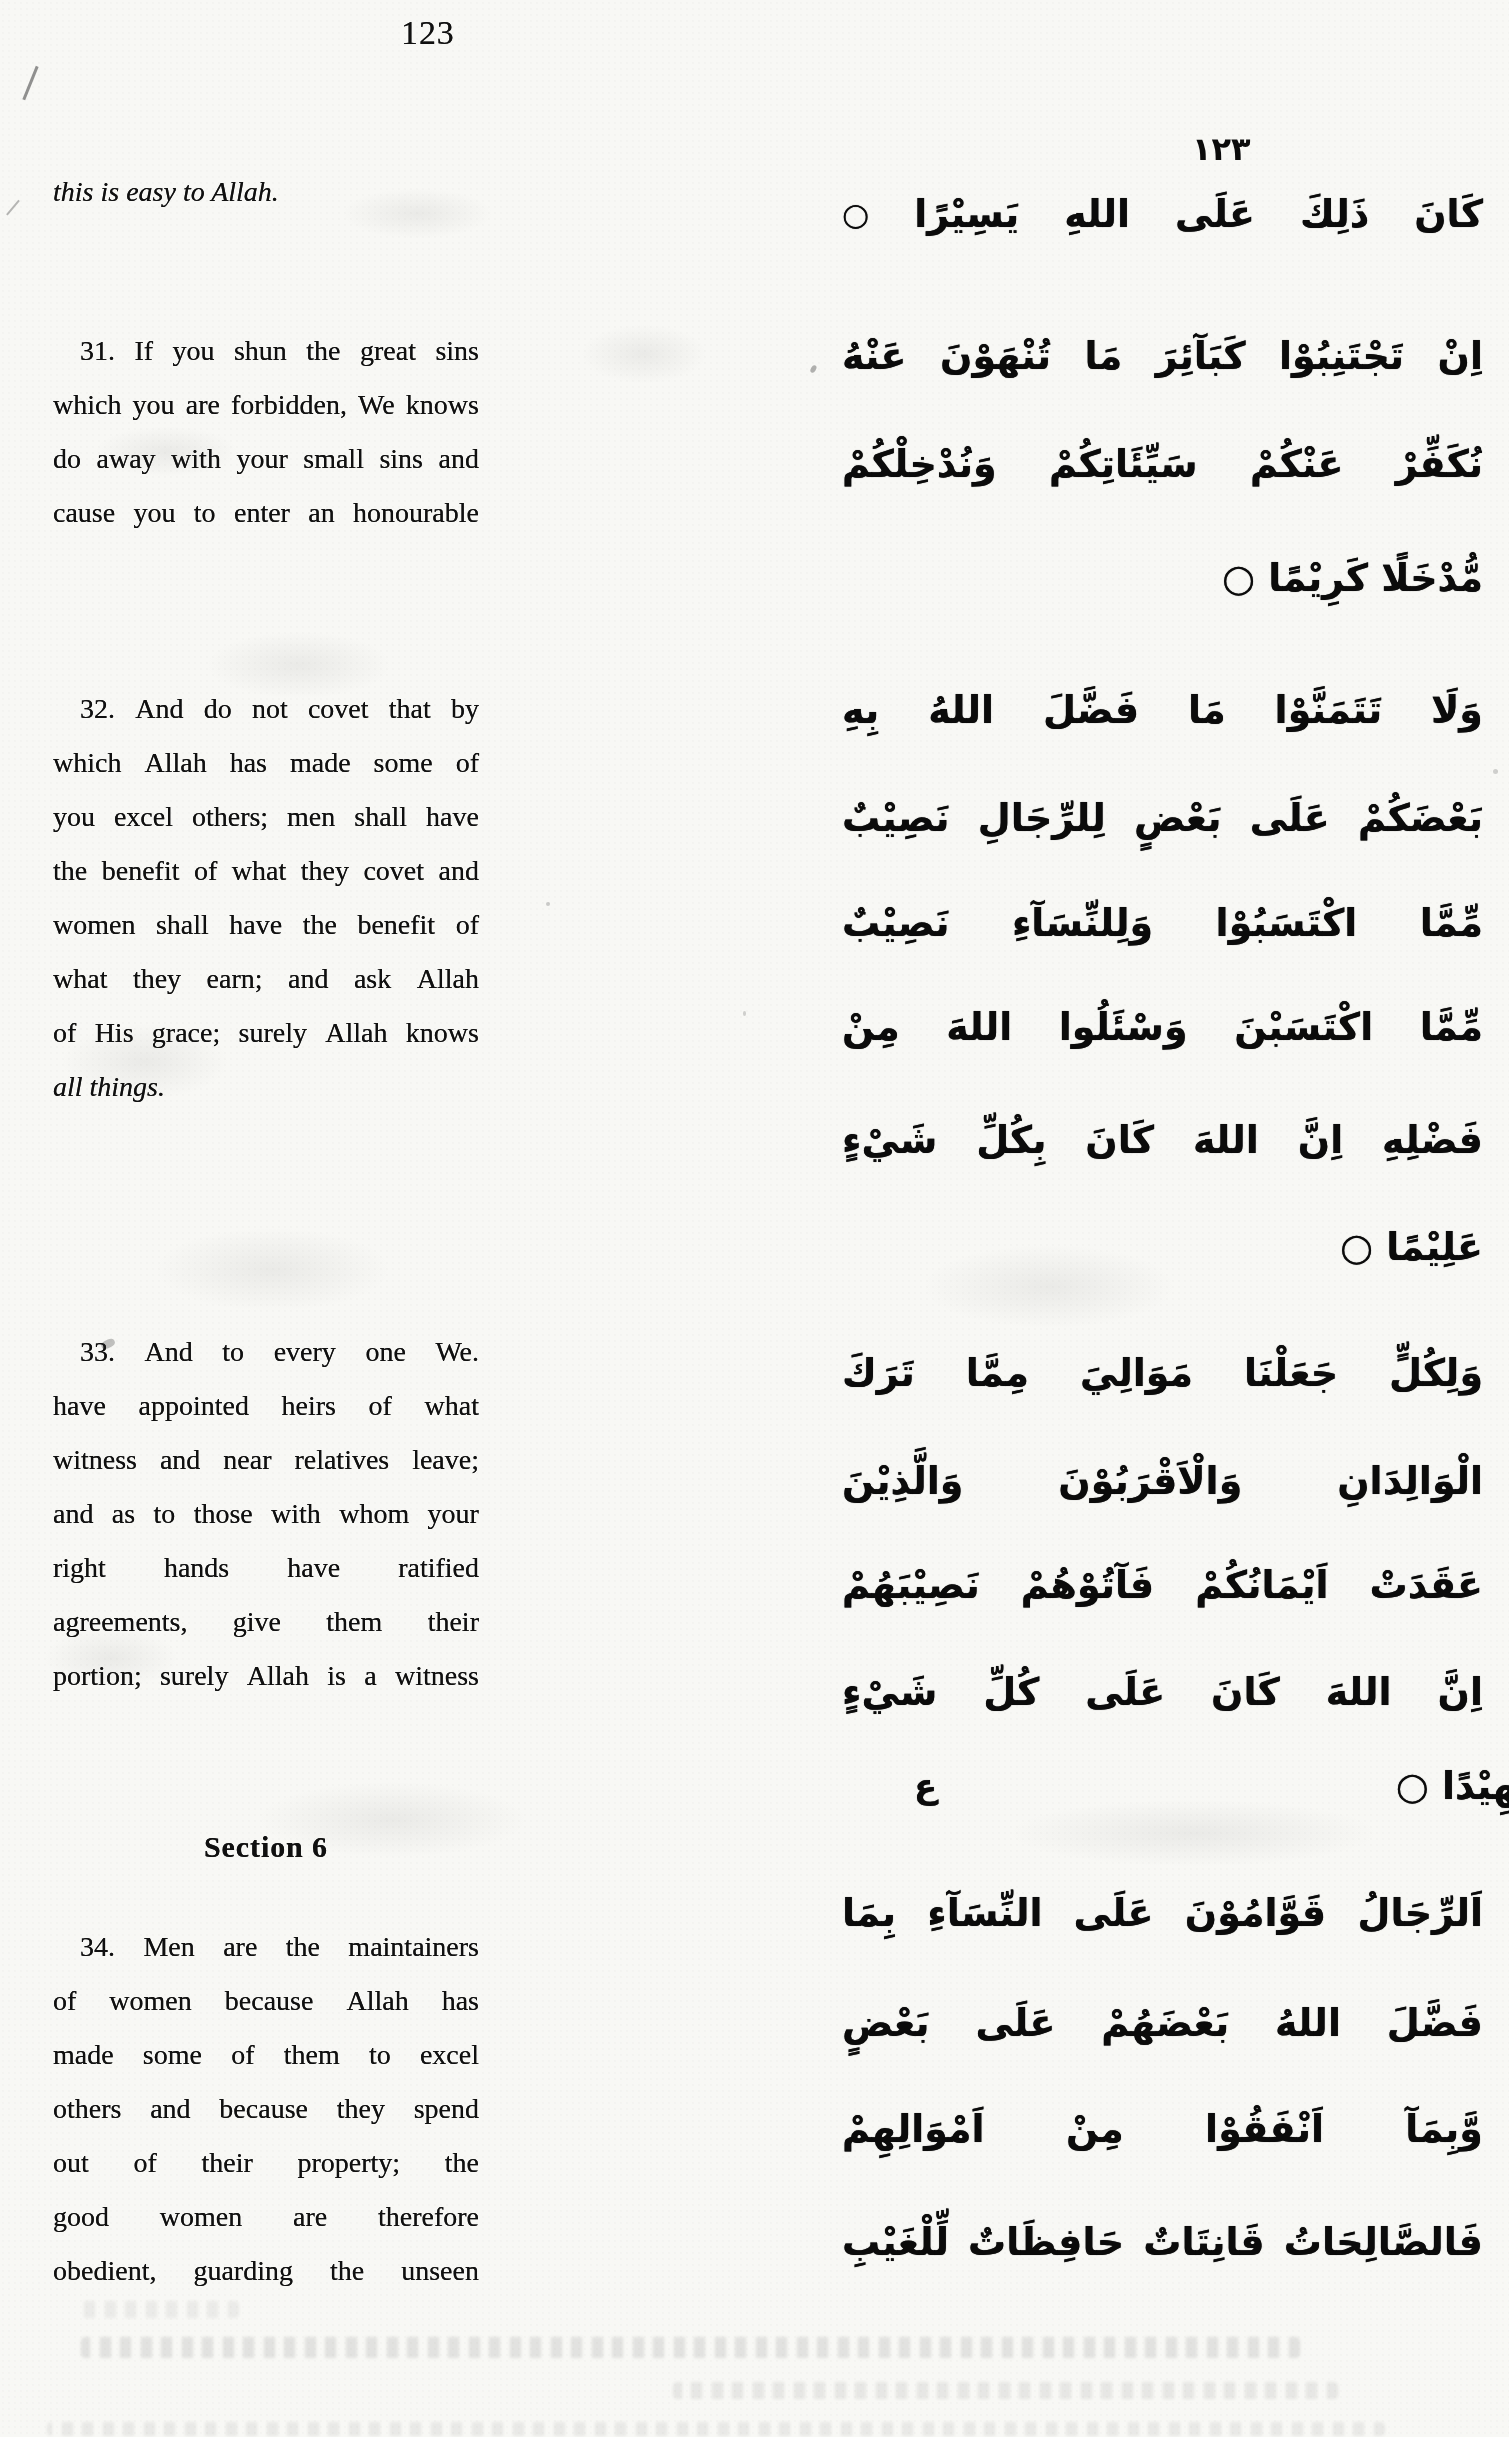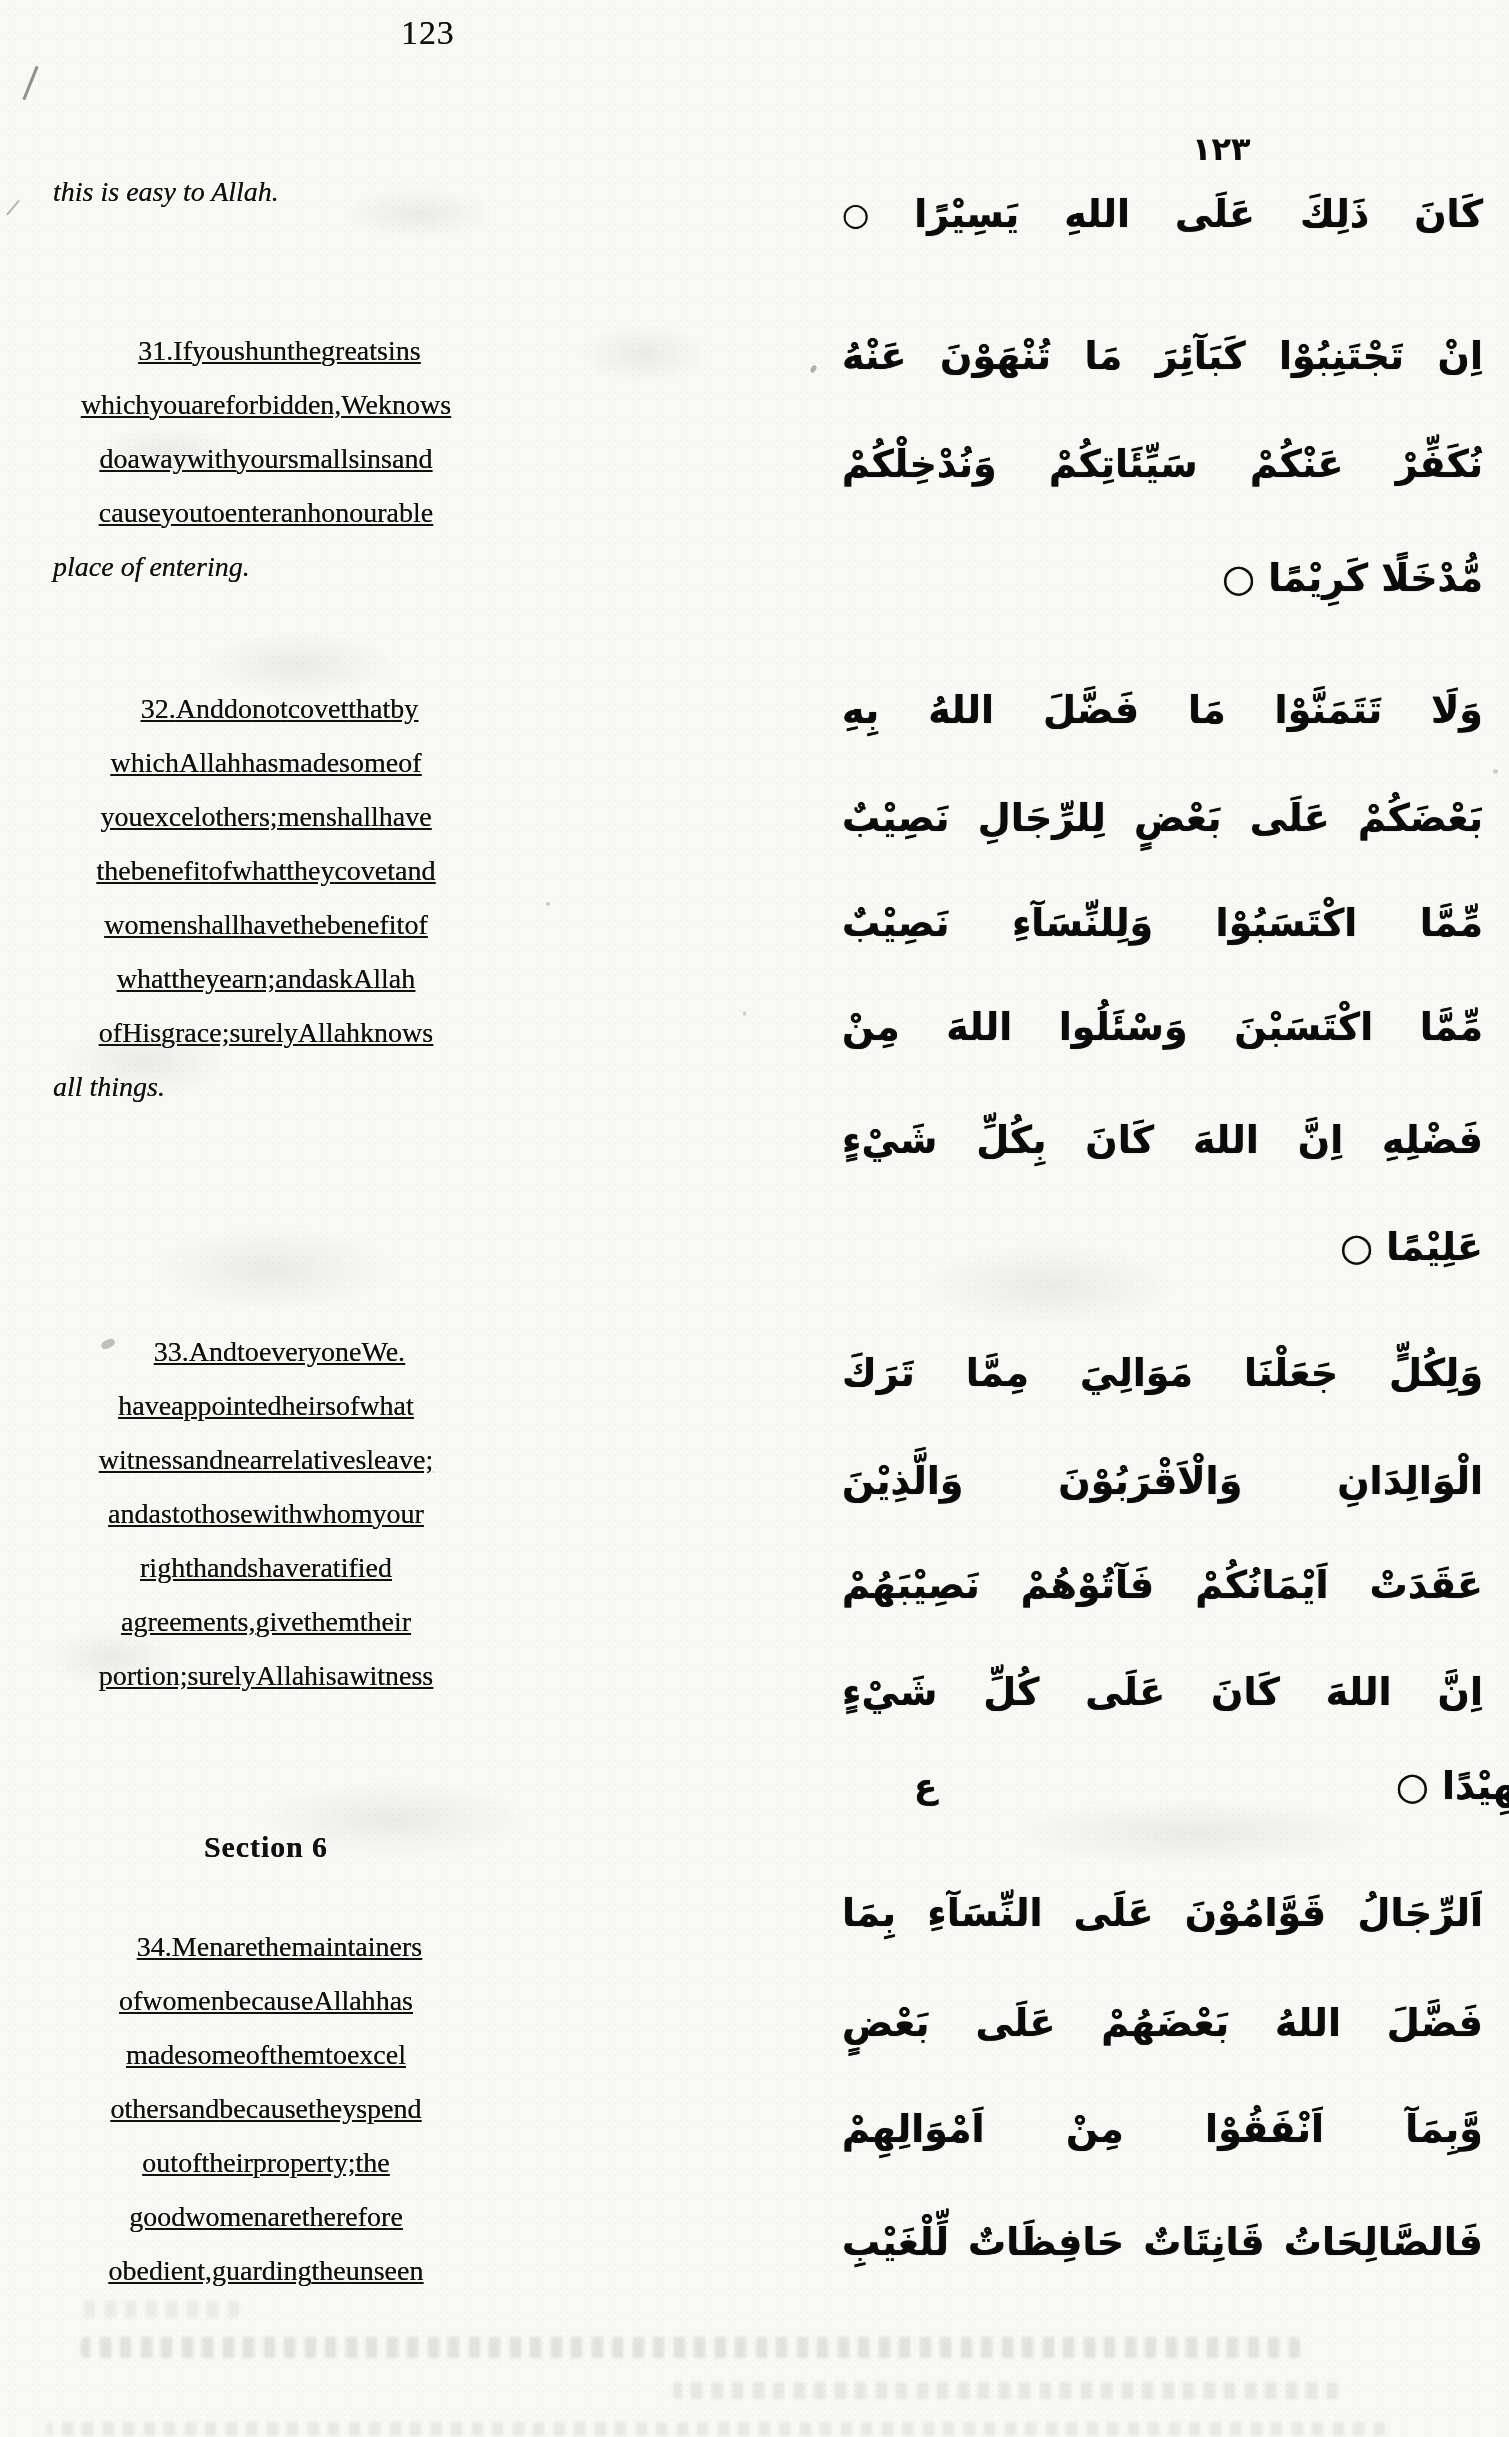--- a/index.html
+++ b/index.html
@@ -20,21 +20,21 @@
     letter-spacing:0.9px;
     text-shadow:0 0 0.5px rgba(0,0,0,.75);
   }
   
   .eng-para{
     position:absolute;left:53px;width:426px;
     font:28px/54px "Liberation Serif", serif;
     text-shadow:0 0 0.6px rgba(0,0,0,.8);
   }
   .eline{height:54px;white-space:nowrap;}
-  .eline.just{display:flex;justify-content:center;text-decoration:underline;}
+  .eline.just{display:flex;justify-content:space-between;}
   .eline.plain{display:block;font-style:italic;}
   .eline.indent{padding-left:27px;}
   .section-heading{
     position:absolute;left:53px;top:1829px;width:426px;
     text-align:center;
     font:bold 30px/1.2 "Liberation Serif", serif;
     letter-spacing:0.9px;
     text-shadow:0 0 0.4px rgba(0,0,0,.8);
   }
   
@@ -109,21 +109,20 @@
           <span>and</span>
         </div>
         <div class="eline just">
           <span>cause</span>
           <span>you</span>
           <span>to</span>
           <span>enter</span>
           <span>an</span>
           <span>honourable</span>
         </div>
-        <div class="eline plain">place of entering.</div>
       </div>
       <div class="eng-para" style="top: 682px;">
         <div class="eline just indent">
           <span>32.</span>
           <span>And</span>
           <span>do</span>
           <span>not</span>
           <span>covet</span>
           <span>that</span>
           <span>by</span>

